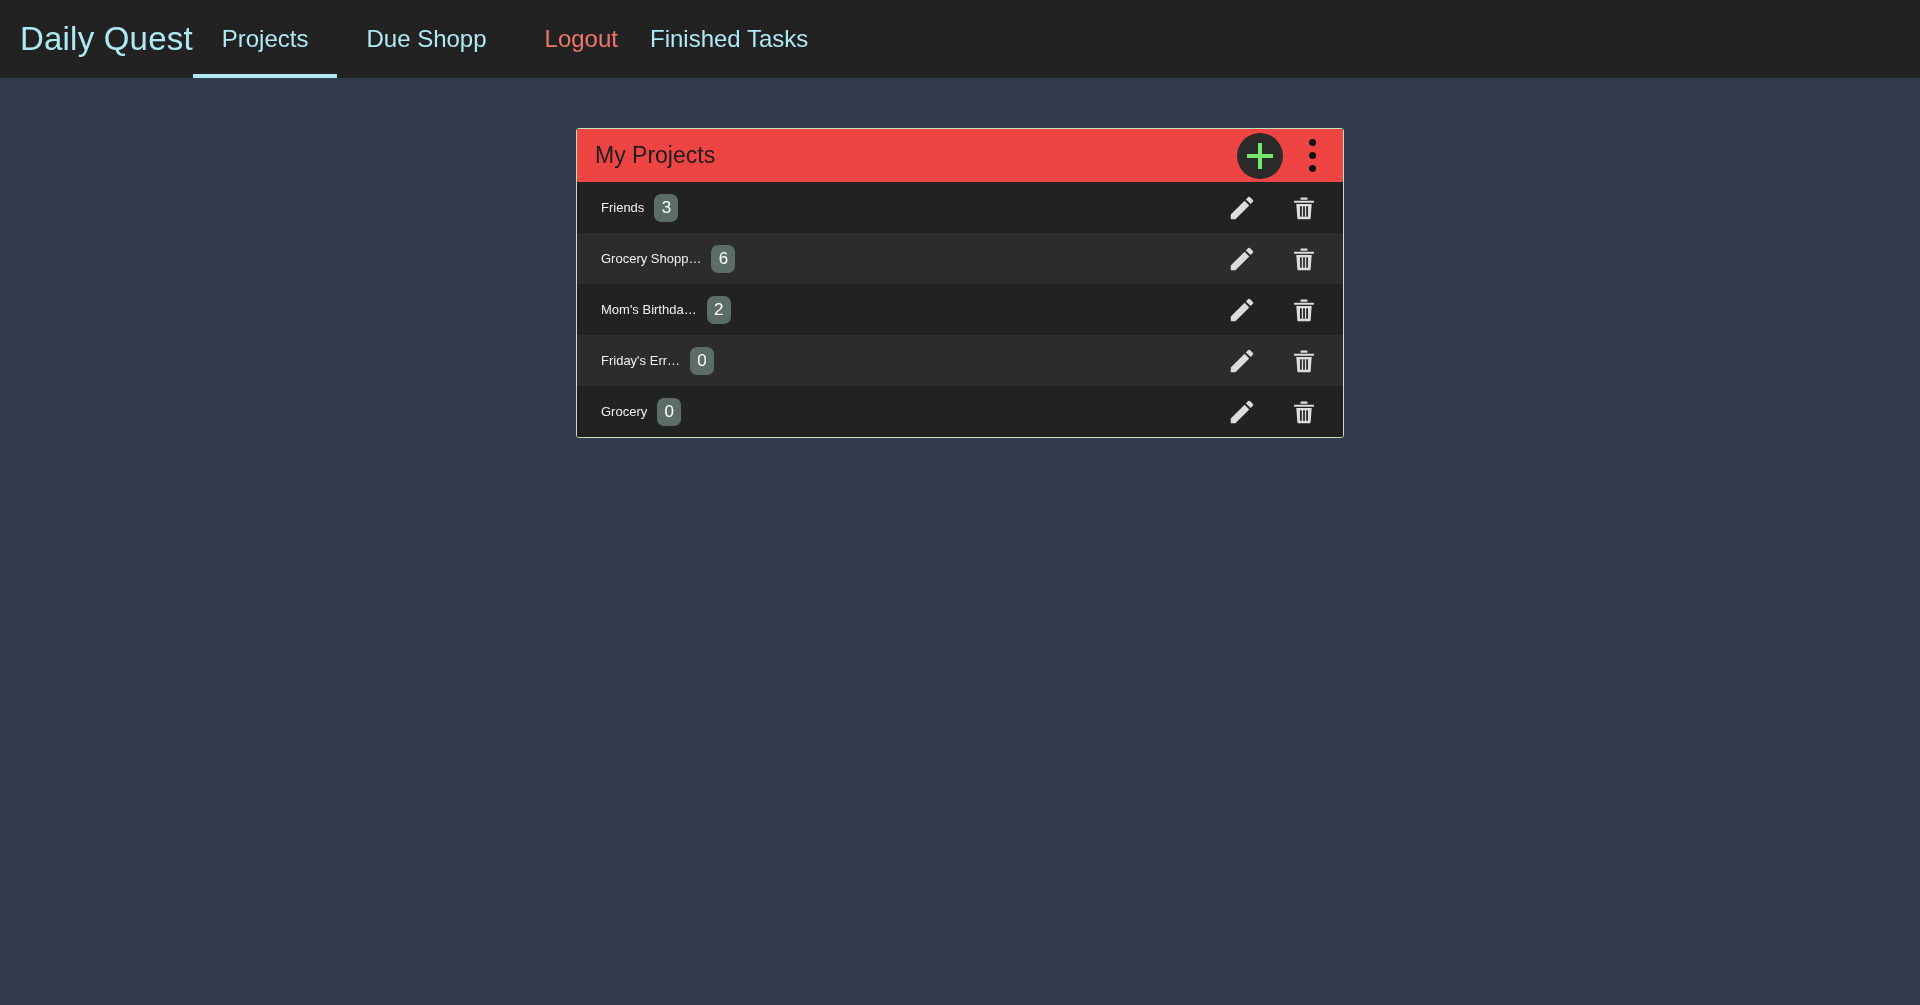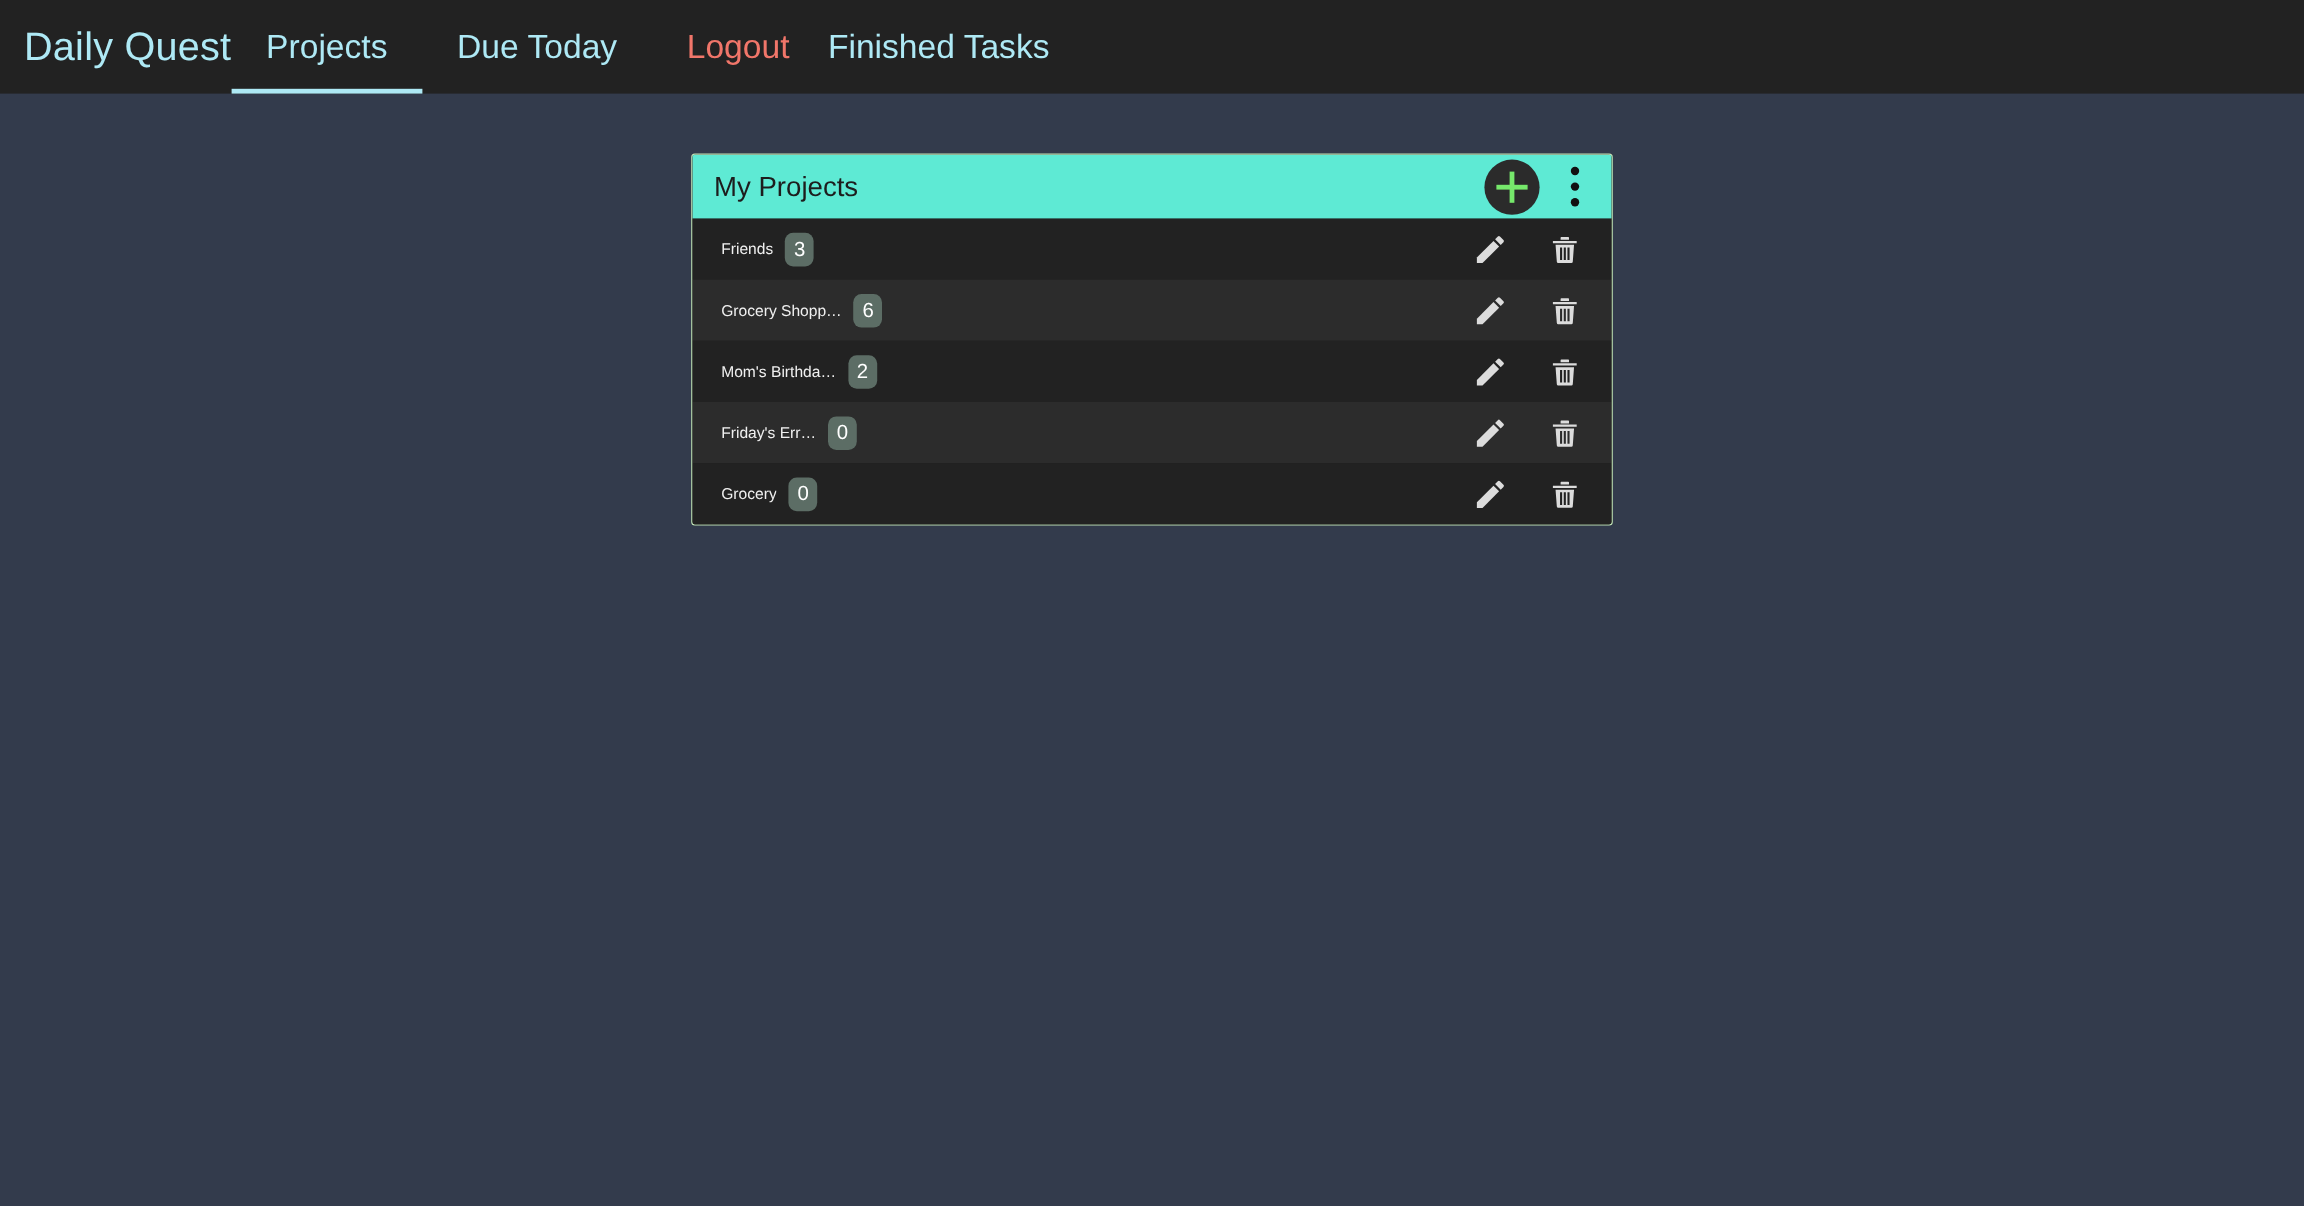--- a/index.html
+++ b/index.html
@@ -41,21 +41,21 @@
     display: flex;
     align-items: stretch;
     gap: 0px;
   }
 
   .nav-link {
     display: flex;
     align-items: center;
     justify-content: center;
     padding: 4px 29px;
-    font-size: 28px;
+    font-size: 24px;
     color: #aee9f5;
     white-space: nowrap;
     position: relative;
     text-decoration: none;
     cursor: pointer;
   }
 
   .nav-link.active::after {
     content: "";
     position: absolute;
@@ -83,21 +83,21 @@
     width: 768px;
     margin-left: 576px;
     border: 1px solid #bfe3b5;
     border-radius: 3px;
     overflow: hidden;
     background: #222222;
   }
 
   
   .card-header {
-    background: #5eead4;
+    background: #ef4444;
     height: 53px;
     display: flex;
     align-items: center;
     padding: 0 18px 0 18px;
     position: relative;
   }
 
   .card-title {
     font-size: 23px;
     color: #1d1d1d;
@@ -223,21 +223,21 @@
   .icon-btn svg { display: block; }
 </style>
 </head>
 <body>
 
 <div class="navbar">
   <div class="brand">Daily Quest</div>
 
   <nav class="nav-links">
     <a class="nav-link active">Projects</a>
-    <a class="nav-link">Due Today</a>
+    <a class="nav-link">Due Shopp</a>
     <a class="nav-link logout">Logout</a>
     <a class="nav-link">Finished Tasks</a>
   </nav>
 </div>
 
 <div class="main">
 
   <div class="card">
 
     <div class="card-header">

